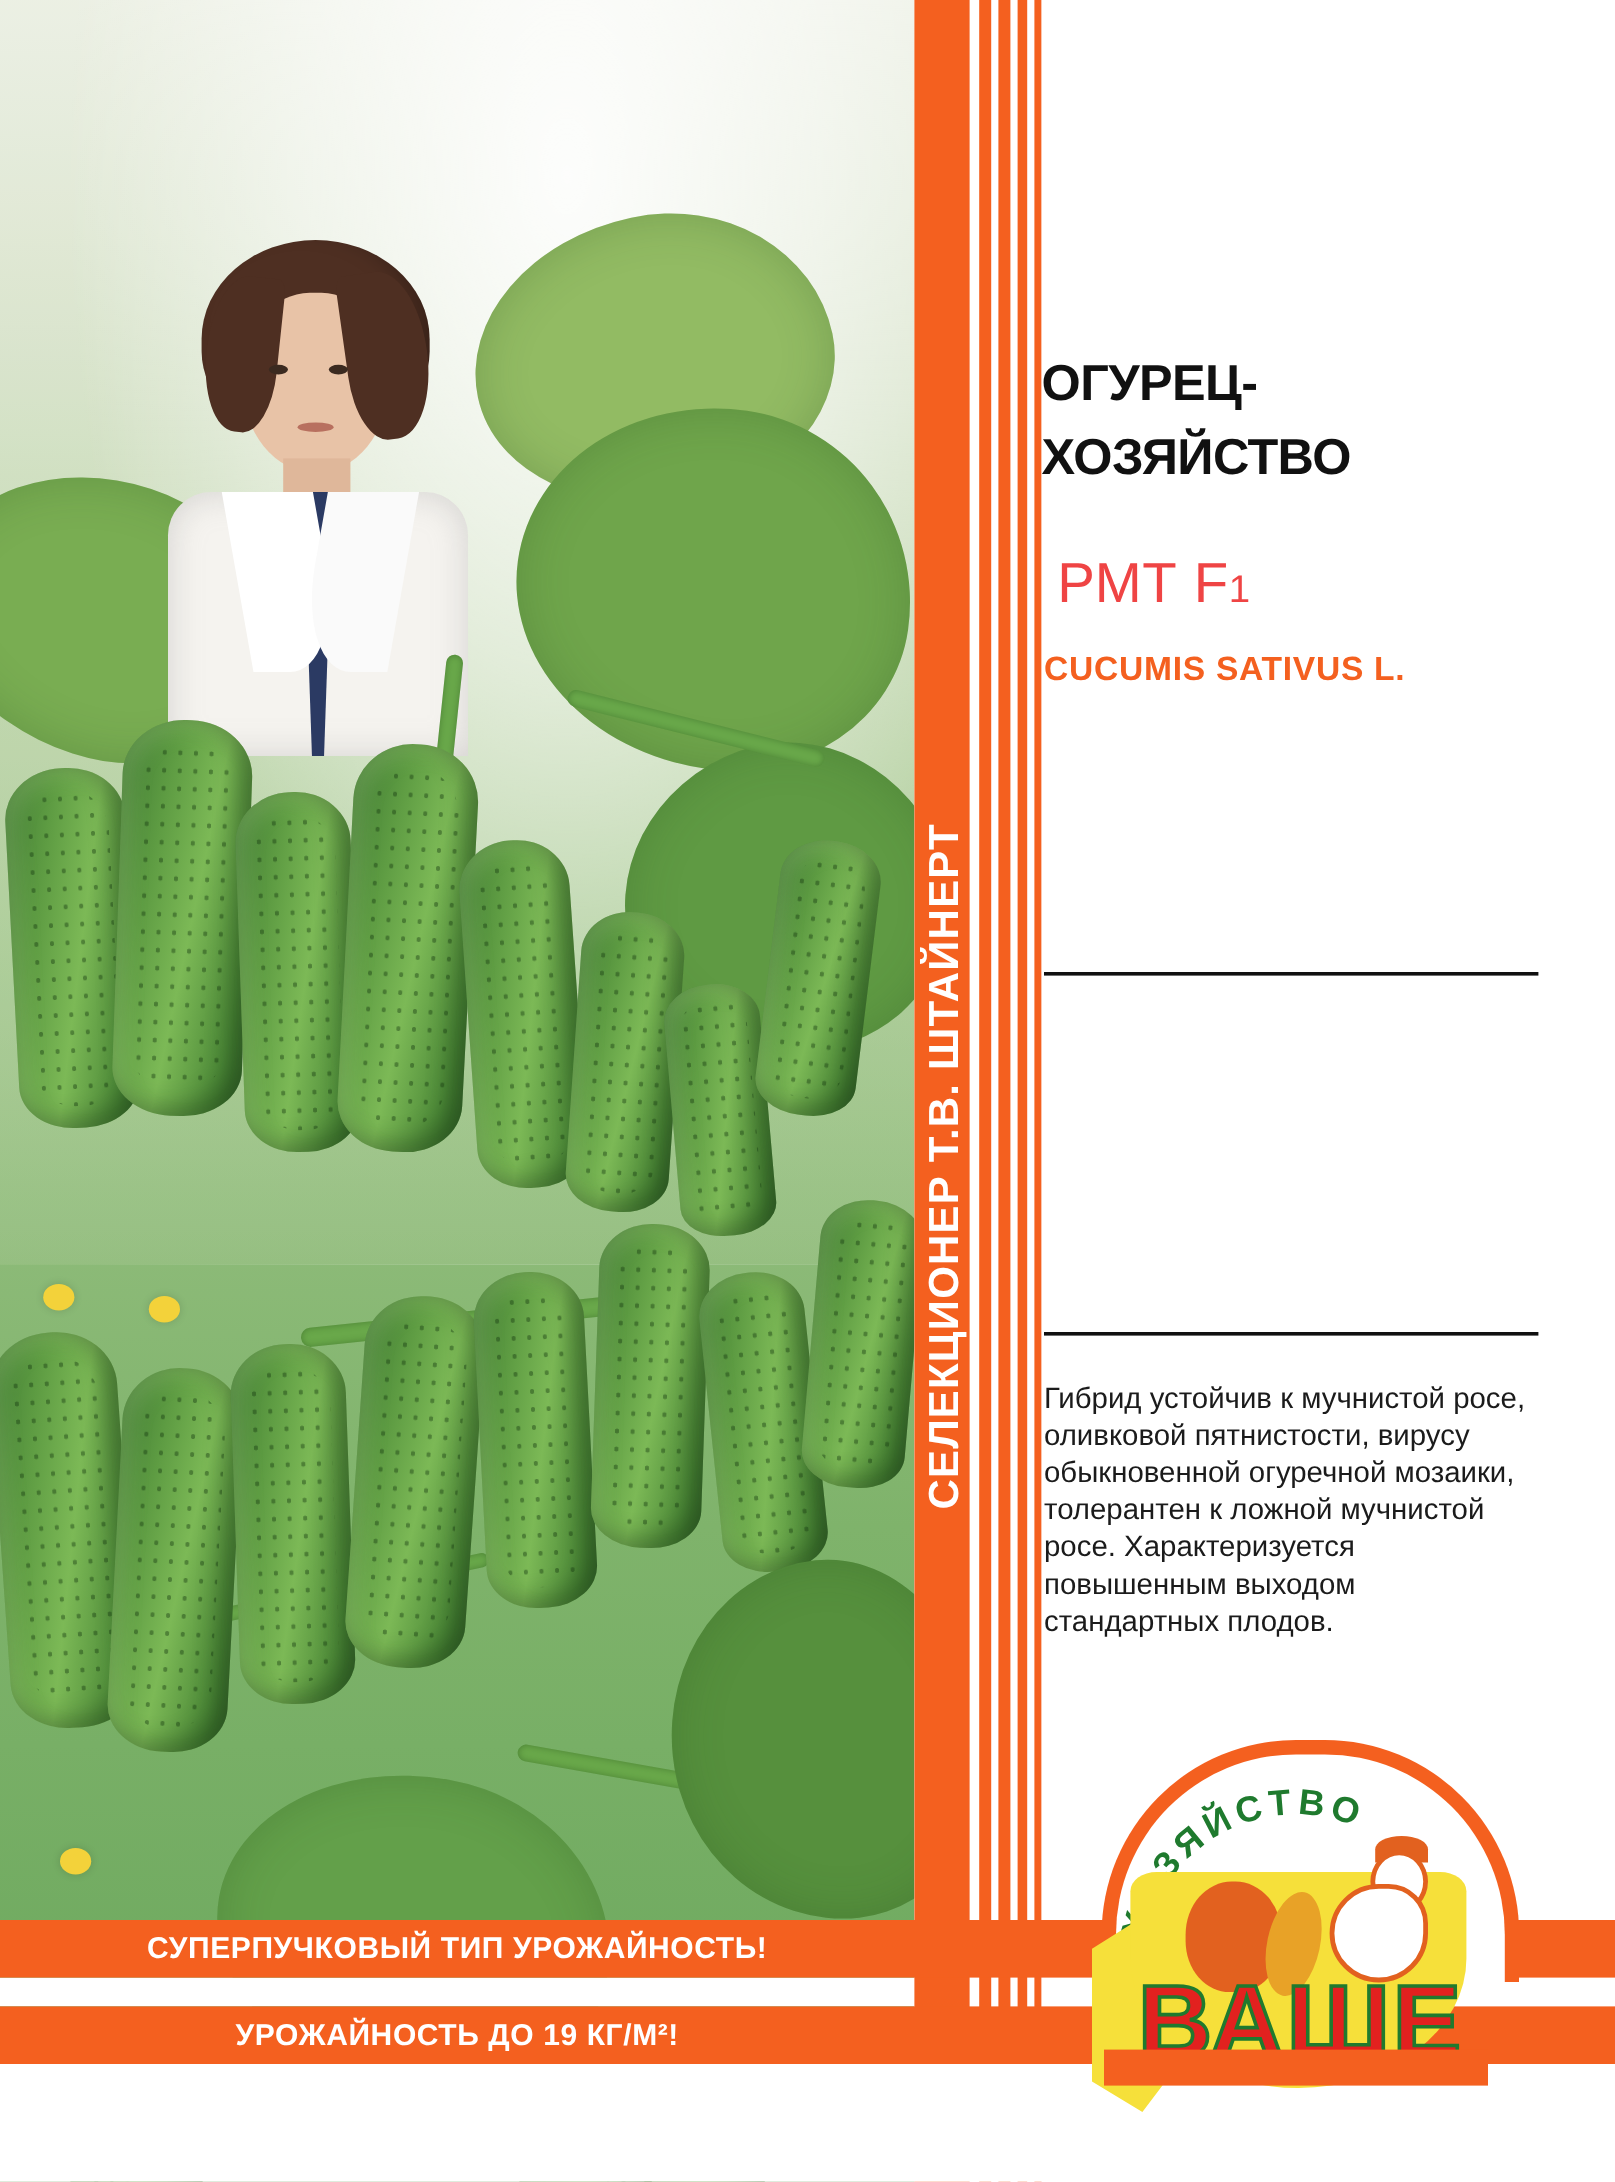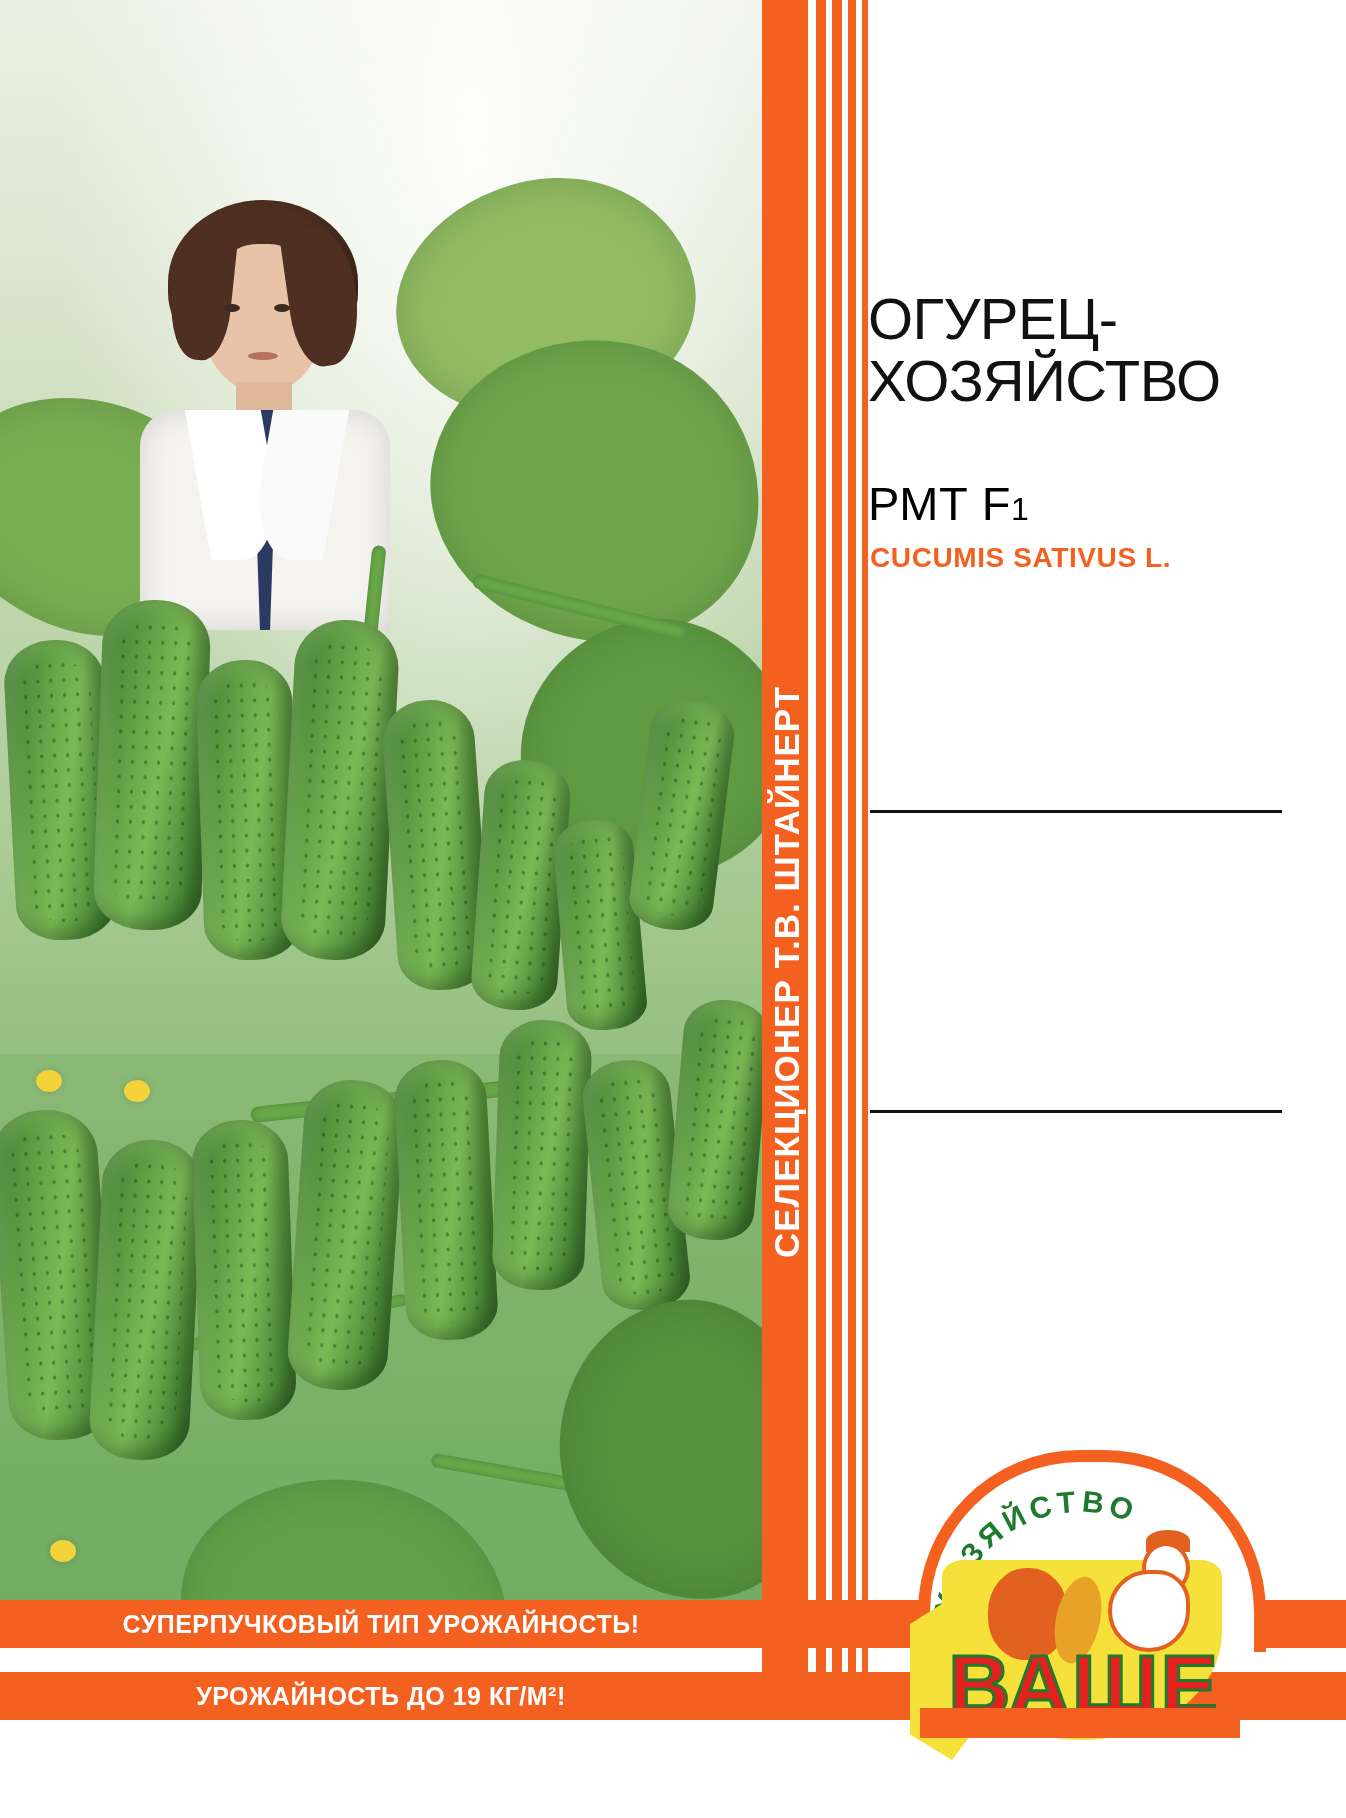--- a/index.html
+++ b/index.html
@@ -140,33 +140,34 @@
   .right {
     position: absolute;
     left: 868px; top: 0;
     width: 478px; height: 1818px;
     background: #ffffff;
   }
   .title {
     position: absolute;
     left: 0; top: 288px;
     width: 470px;
-    font-size: 58px;
+    font-size: 42px;
     line-height: 62px;
-    font-weight: 400;
+    font-weight: 700;
     color: #111111;
     letter-spacing: -0.5px;
   }
   .subtitle {
     position: absolute;
-    left: 0; top: 476px;
+    left: 0; top: 458px;
     font-size: 47px;
     font-weight: 400;
-    color: #000000;
+    color: #ef4444;
     letter-spacing: 0.5px;
+    padding-left: 13px;
   }
   .subtitle .sub { font-size: 32px; }
   .latin {
     position: absolute;
     left: 2px; top: 542px;
     font-size: 28px;
     font-weight: 700;
     color: #f4601f;
     letter-spacing: 0.6px;
   }
@@ -368,20 +369,21 @@
   </div>
 
   <div class="subtitle">
     <span>РМТ F</span><span class="sub">1</span>
   </div>
 
   <div class="latin">CUCUMIS SATIVUS L.</div>
 
   <div class="rule r1"></div>
   <div class="rule r2"></div>
+  <div class="para p3">Гибрид устойчив к мучнистой росе, оливковой пятнистости, вирусу обыкновенной огуречной мозаики, толерантен к ложной мучнистой росе. Характеризуется повышенным выходом стандартных плодов.</div>
 </div>
 
 <div class="banner b1">
   <span>СУПЕРПУЧКОВЫЙ ТИП УРОЖАЙНОСТЬ!</span>
 </div>
 <div class="banner b2">
   <span>УРОЖАЙНОСТЬ ДО 19 КГ/М²!</span>
 </div>
 <div class="bottom-white"></div>
 

